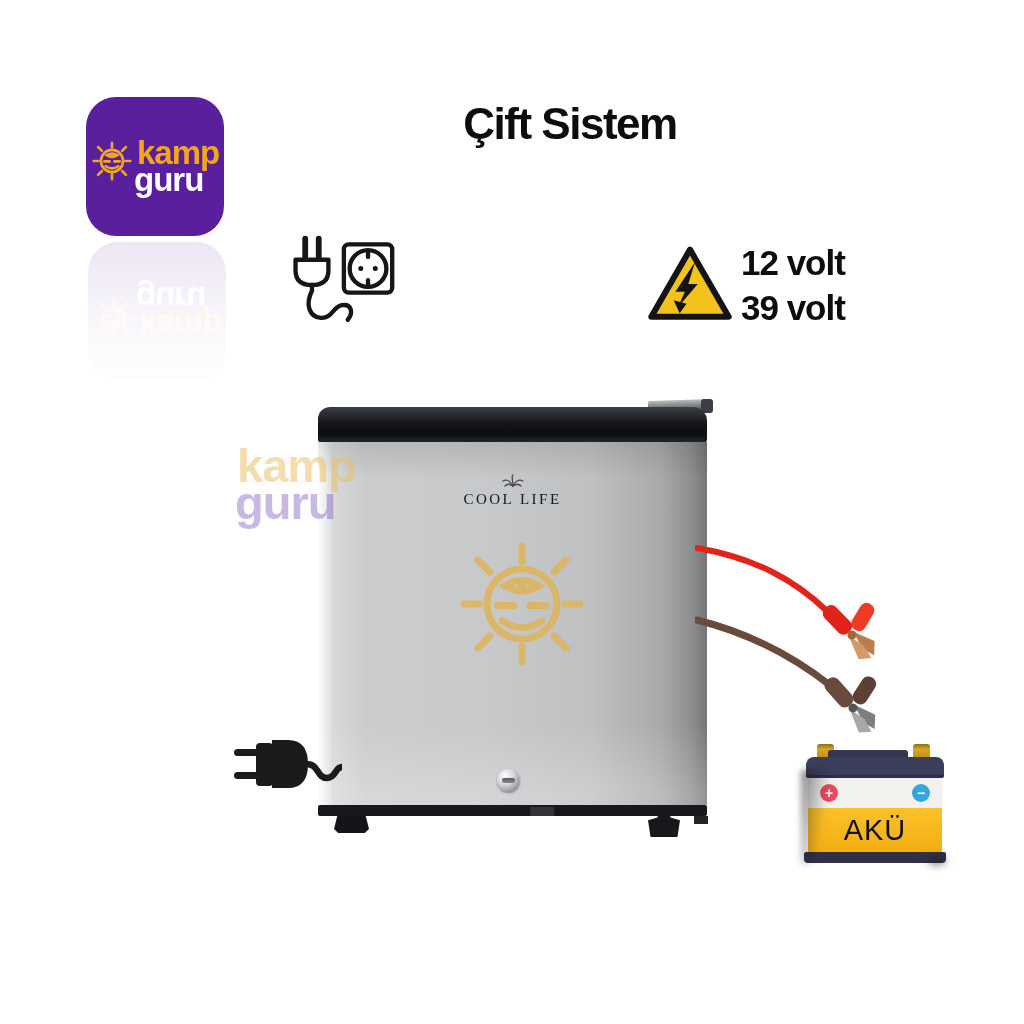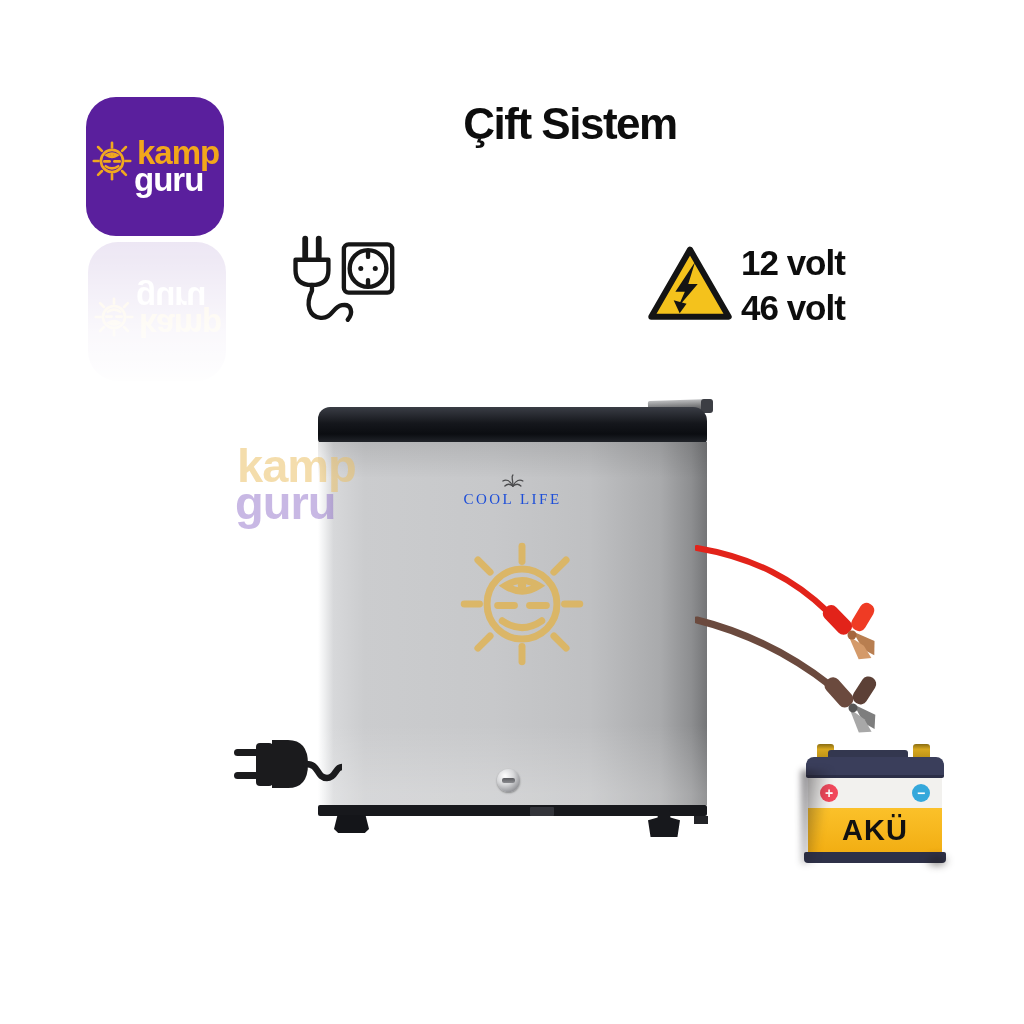--- a/index.html
+++ b/index.html
@@ -60,21 +60,21 @@
   .fridge-body{
     position:absolute;left:0;right:0;top:35px;bottom:11px;
     background:linear-gradient(90deg,#ffffff 0%,#f0f1f2 1.5%,#d7d8da 4%,#cbccce 12%,#c7c8ca 45%,#bfc0c2 70%,#a9aaac 88%,#8d8e90 96%,#747577 100%);
   }
   .fridge-body::after{
     content:"";position:absolute;inset:0;
     background:linear-gradient(180deg,rgba(0,0,0,0.10) 0%,rgba(0,0,0,0) 10%,rgba(0,0,0,0) 78%,rgba(255,255,255,0.22) 97%);
   }
   .coollife{
     position:absolute;left:50%;top:66px;transform:translateX(-50%);
-    text-align:center;color:#1d4ed8;
+    text-align:center;color:#0f172a;
   }
   .coollife-name{
     font-family:"Liberation Serif", serif;font-size:15px;letter-spacing:2.5px;white-space:nowrap;
   }
   .sun-watermark{position:absolute;left:128px;top:118px;width:152px;height:152px;opacity:0.85;}
   .fridge-lock{
     position:absolute;left:179px;top:362px;width:23px;height:23px;border-radius:50%;
     background:radial-gradient(circle at 35% 30%,#ffffff,#d6d7d9 40%,#95969a 75%,#6e6f73);
     box-shadow:0 1px 2px rgba(0,0,0,0.35);
   }
@@ -123,21 +123,21 @@
     position:absolute;top:6px;width:18px;height:18px;border-radius:50%;color:#fff;
     font-size:14px;font-weight:bold;text-align:center;line-height:18px;
   }
   .bat-plus{left:12px;background:#F1485B;}
   .bat-minus{right:12px;background:#35A8DB;}
   .bat-yellow{
     position:absolute;left:0;right:0;top:64px;height:44px;
     background:linear-gradient(180deg,#FBC12A,#F2AE13);
     display:flex;align-items:center;justify-content:center;
   }
-  .bat-label{font-size:29px;font-weight:bold;letter-spacing:1px;color:#111;}
+  .bat-label{font-size:29px;font-weight:normal;letter-spacing:1px;color:#111;}
   .bat-base{position:absolute;left:-4px;right:-4px;top:108px;height:11px;background:#2E3148;border-radius:2px 2px 4px 4px;}
   .bat-shadow-left{
     position:absolute;left:-7px;top:26px;width:30px;height:94px;filter:blur(3px);
     background:linear-gradient(100deg,rgba(24,21,27,0.55) 0%,rgba(24,21,27,0.18) 45%,rgba(24,21,27,0) 70%);
   }
   .bat-shadow-corner{
     position:absolute;right:-9px;bottom:-6px;width:28px;height:16px;filter:blur(3px);
     background:radial-gradient(ellipse at center,rgba(30,26,20,0.55),rgba(30,26,20,0) 70%);
   }
 </style>
@@ -211,21 +211,21 @@
     <path d="M14,26 L48,26 L48,37 Q48,52 31,52 Q14,52 14,37 Z"></path>
     <path d="M31,52 L31,58 C24,72 28,85 40,86 C52,87 52,75 62,73 C72,71 74,81 68,88"></path>
   </svg>
 
   <svg class="abs dc-icon" viewBox="0 0 100 90">
     <path d="M50,5 L95,83 L5,83 Z" fill="#F4C21C" stroke="#141414" stroke-width="7" stroke-linejoin="round"></path>
     <path d="M56,19 L33,54 L44,54 L36,72 L59,45 L48,45 Z" fill="#141414"></path>
     <path d="M31,64 L38,79 L46,68 Z" fill="#141414"></path>
   </svg>
   <div class="abs dc-label-1">12 volt</div>
-  <div class="abs dc-label-2">46 volt</div>
+  <div class="abs dc-label-2">39 volt</div>
 
   <div class="abs fridge">
     <div class="fridge-handle"></div>
     <div class="fridge-handle-knob"></div>
     <div class="fridge-top"></div>
     <div class="fridge-body"></div>
     <div class="coollife">
       <svg width="26" height="13" viewBox="0 0 26 13" fill="none" stroke="#4b4b4d" stroke-width="1.3" stroke-linecap="round">
         <path d="M13,12 C10,6 6,5 3,7"></path>
         <path d="M13,12 C13,4 11,3 13,1"></path>

